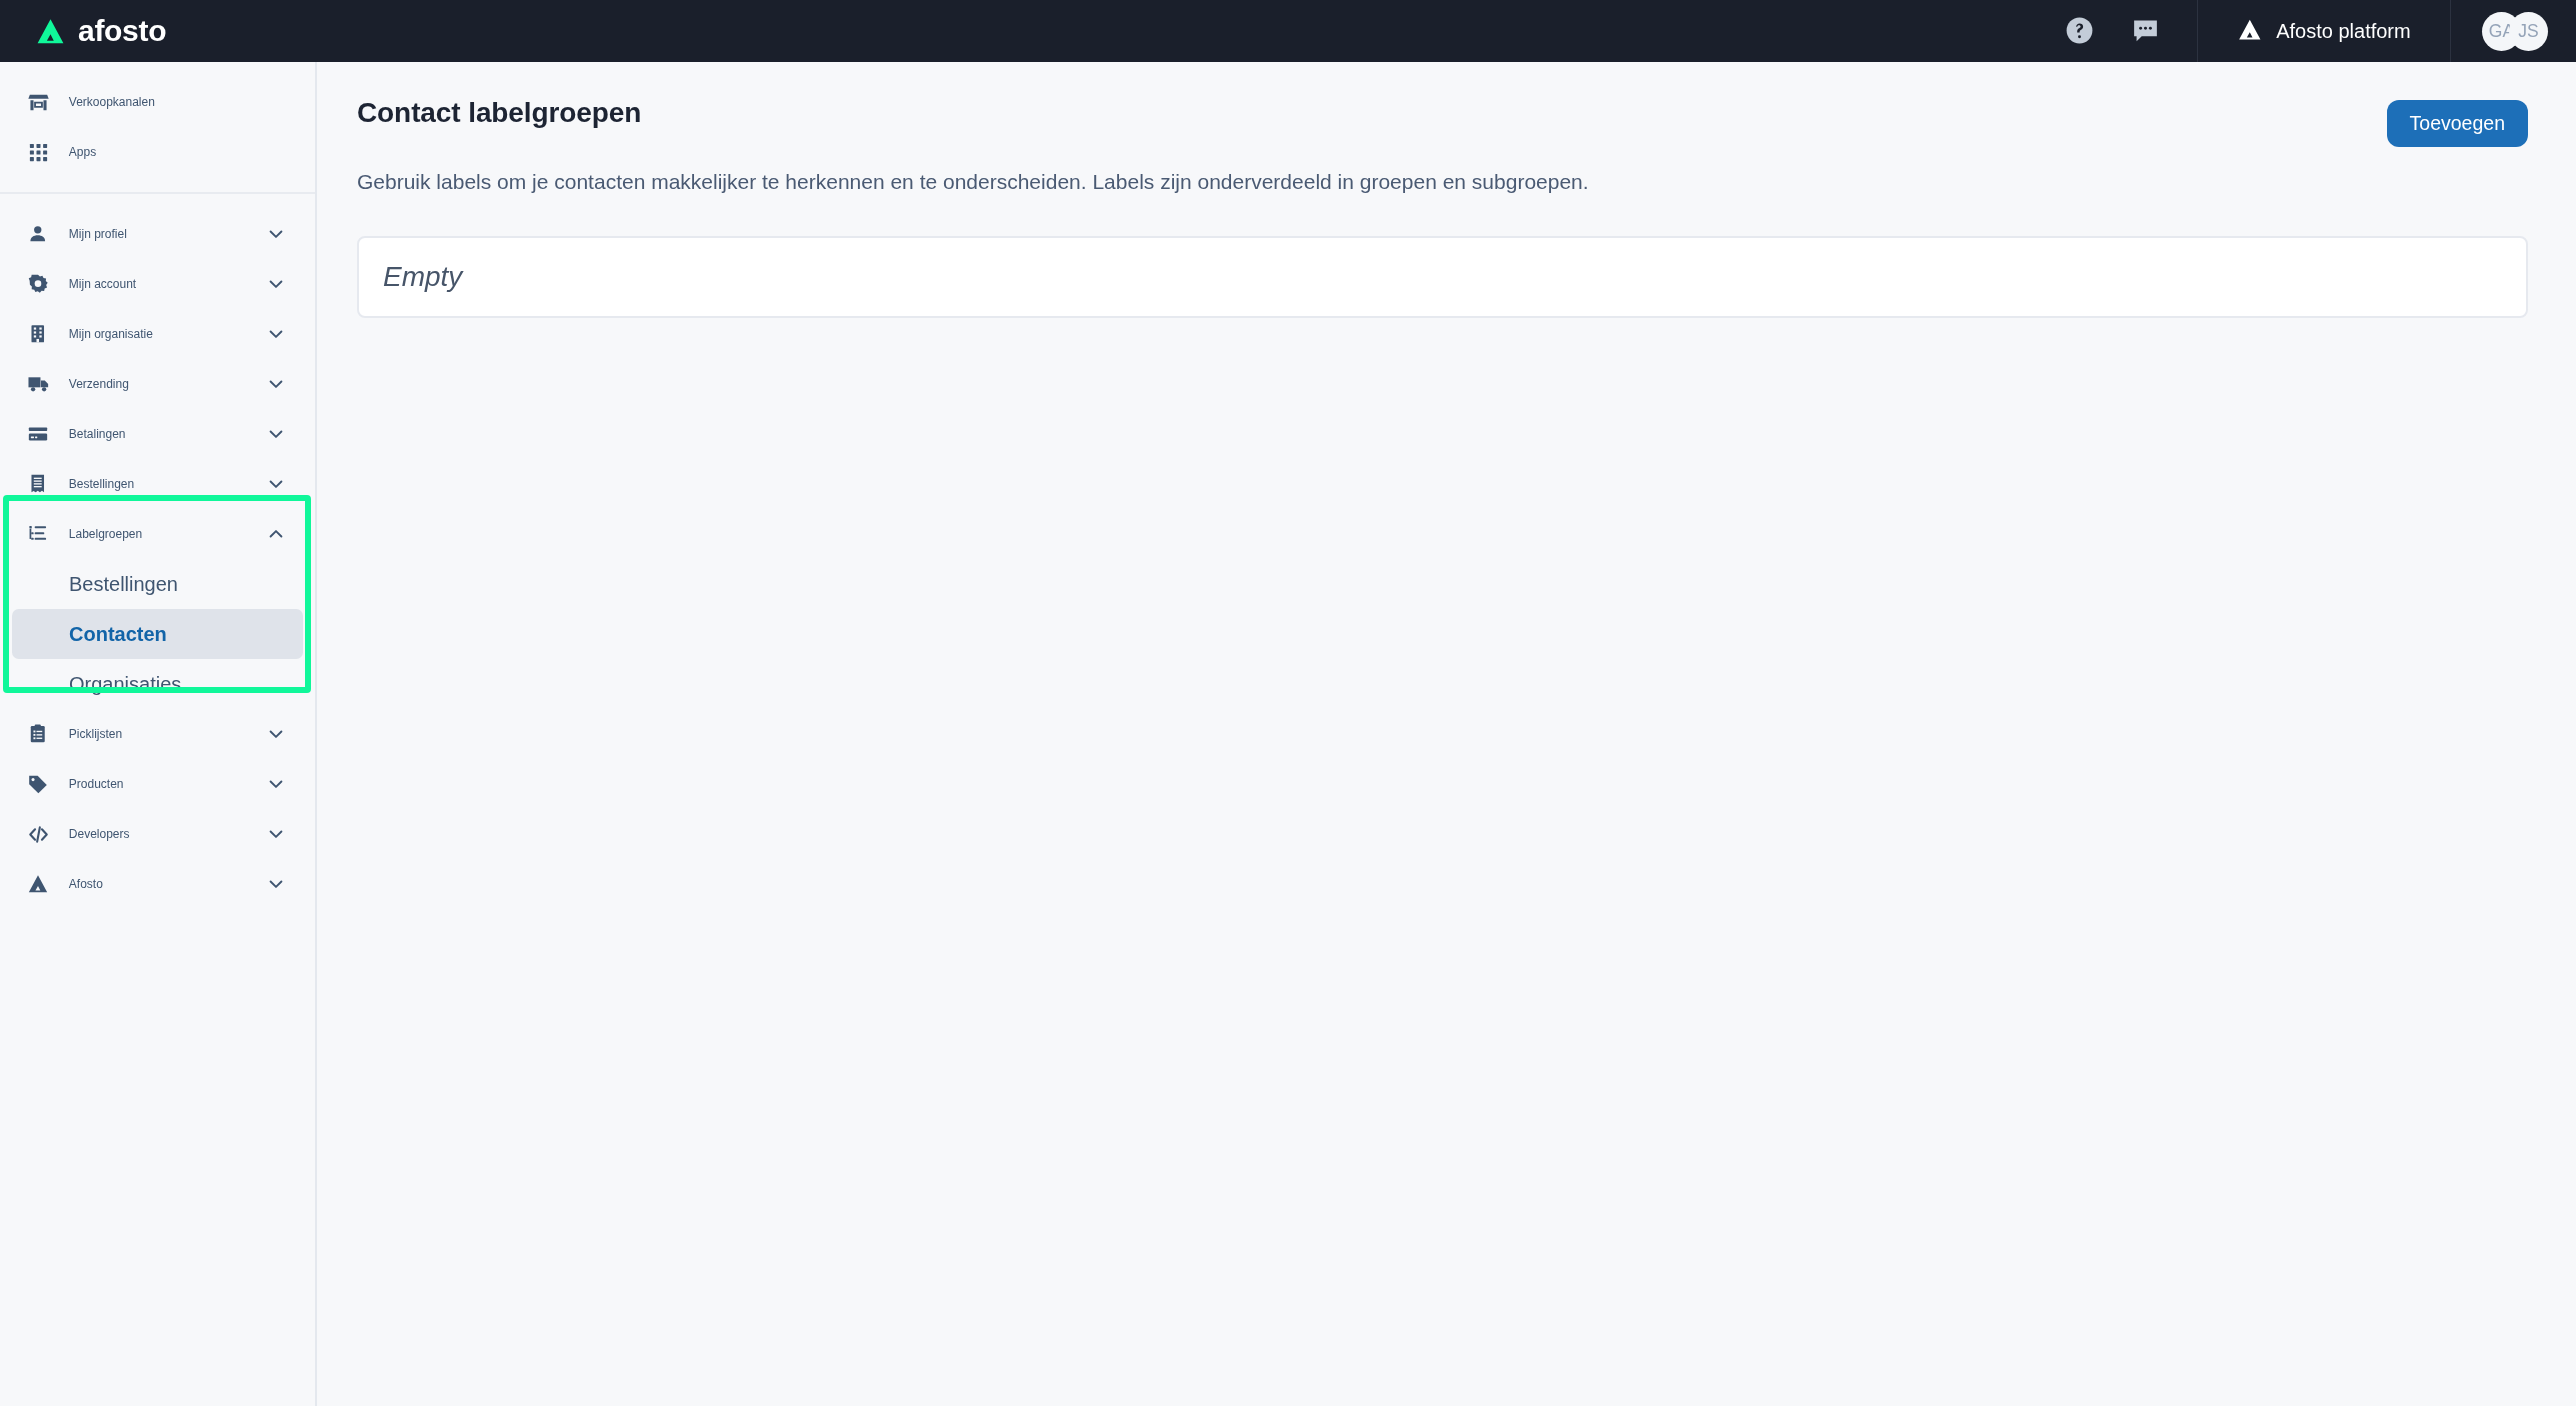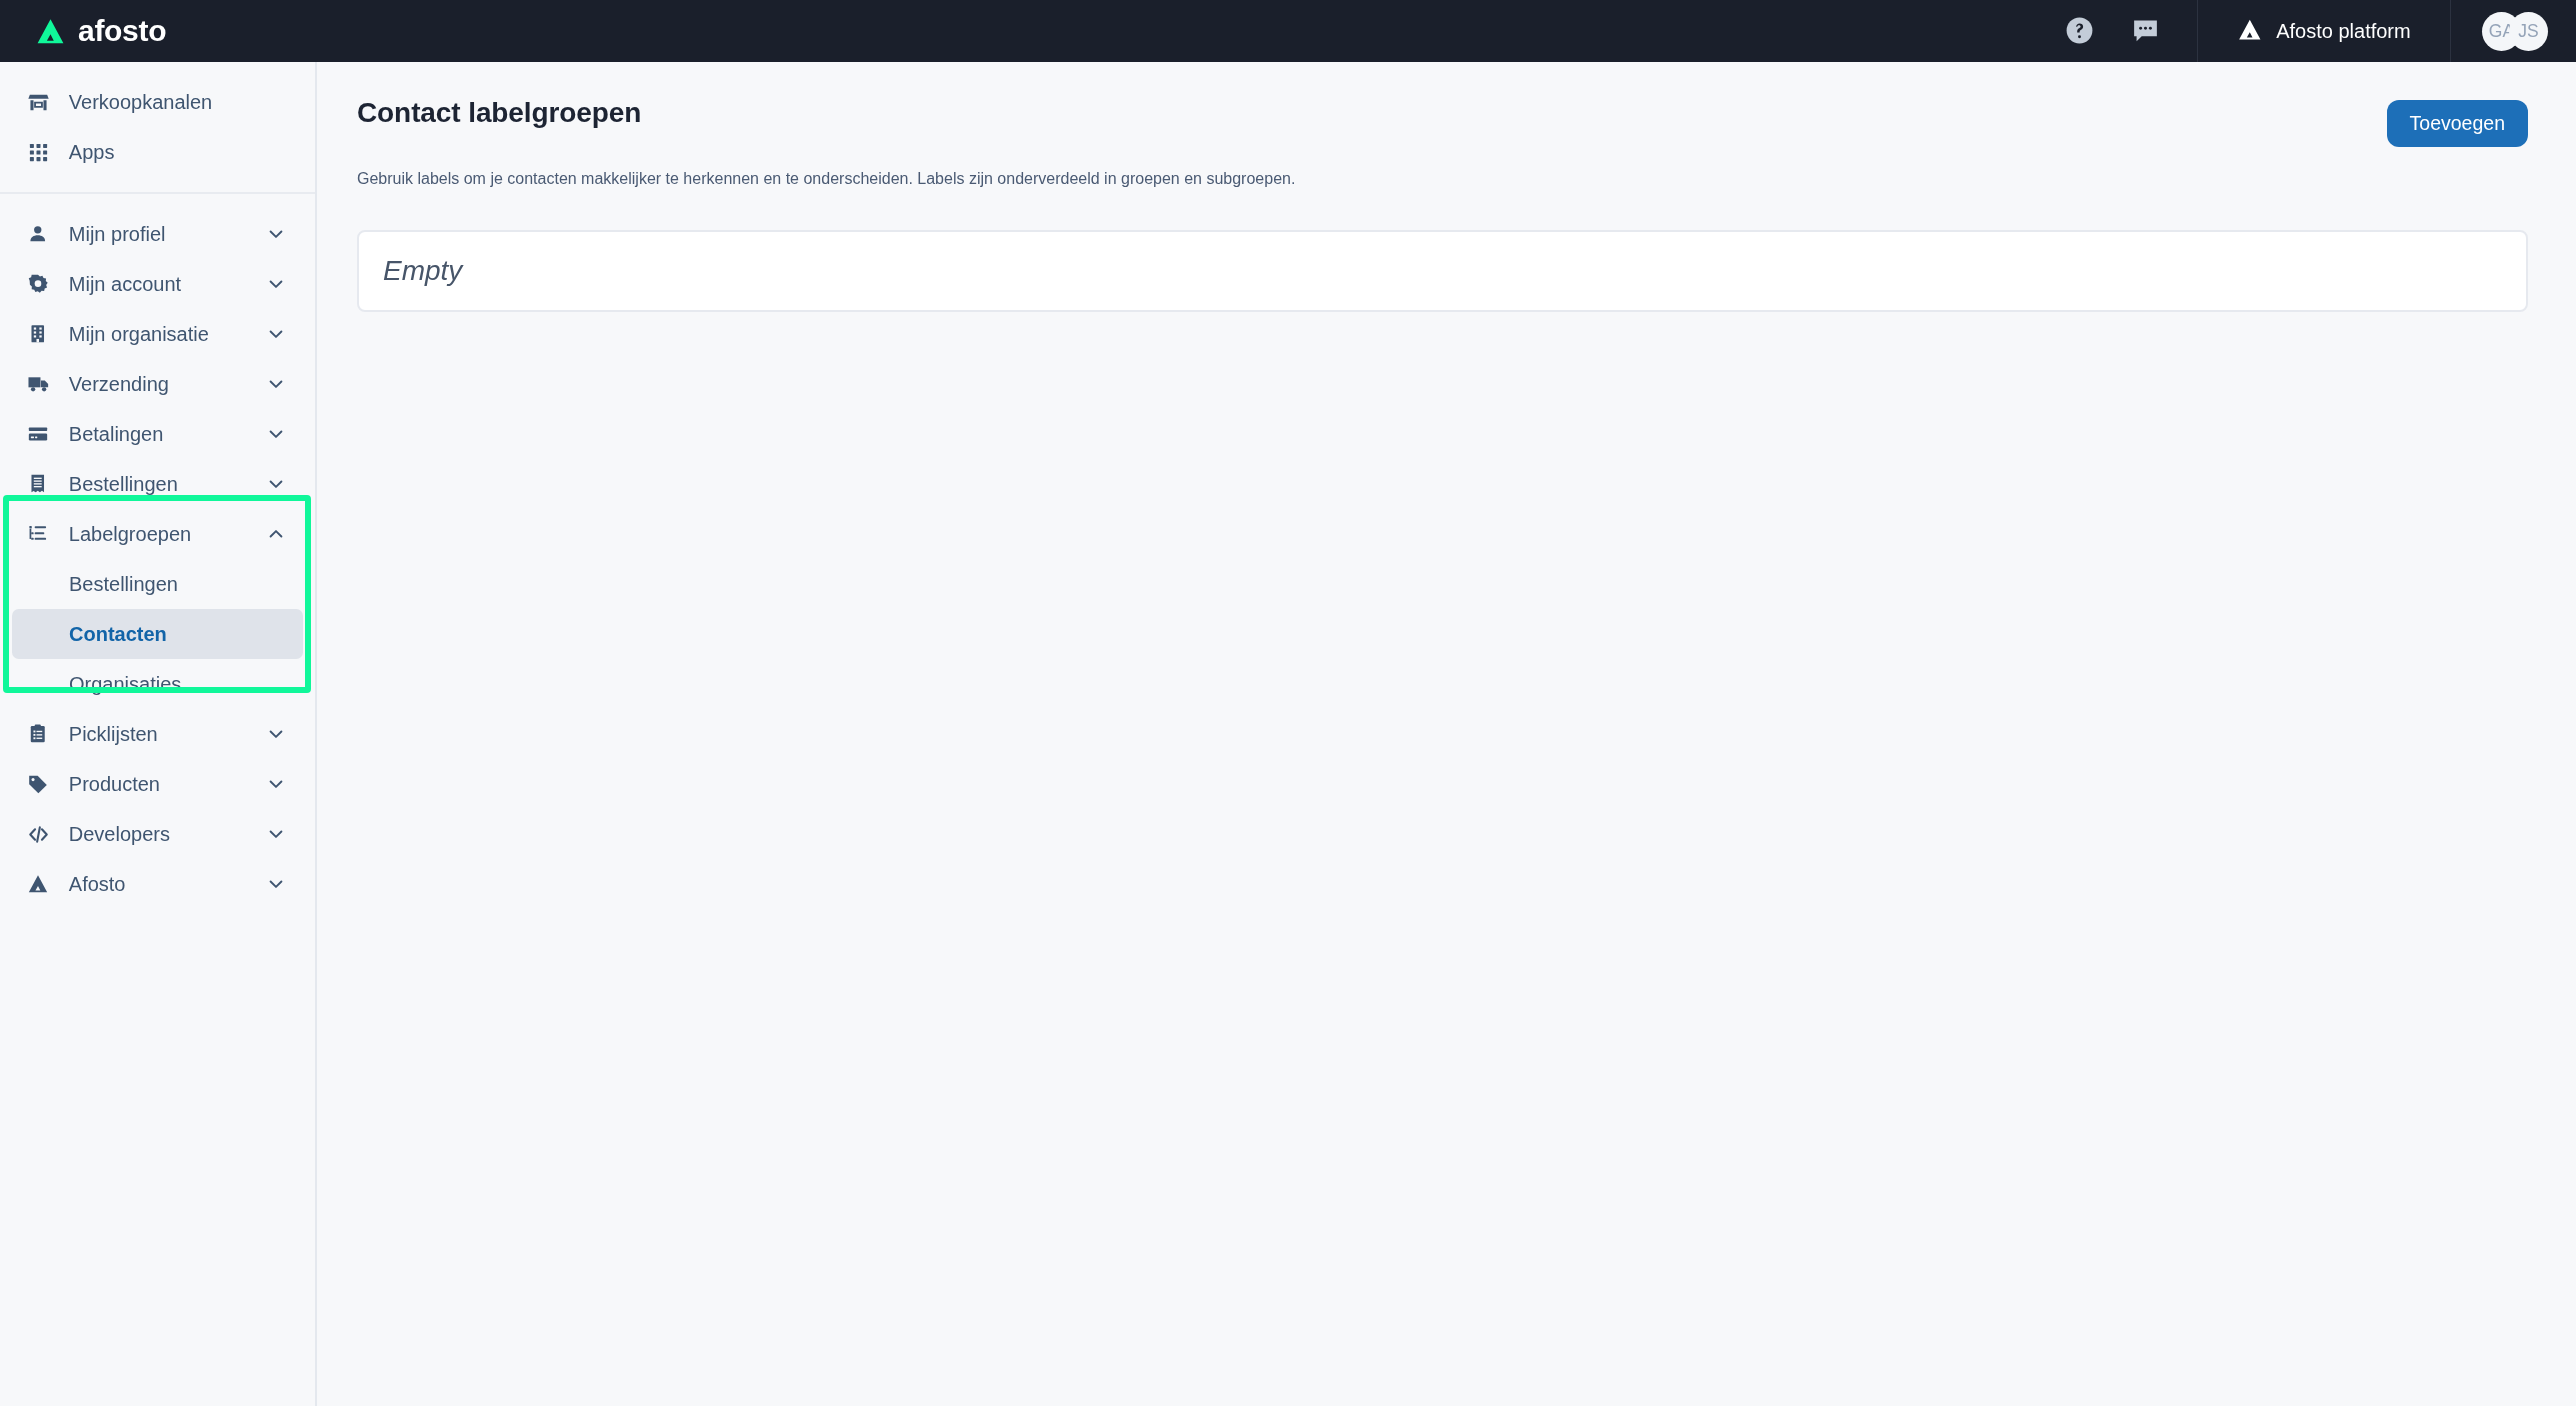--- a/index.html
+++ b/index.html
@@ -71,21 +71,21 @@
     height: 50px; margin: 0 12px;
     padding: 0 15px;
     border-radius: 6.7px;
     cursor: pointer;
   }
   .nav-item .nav-icon {
     width: 31px; min-width: 31px;
     display: flex; align-items: center; justify-content: flex-start;
   }
   .nav-item .nav-label {
-    color: #3f5570; font-size: 20px; font-weight: 500;
+    color: #3f5570; font-size: 12px; font-weight: 500;
     margin-left: 10.8px; flex: 1; white-space: nowrap;
   }
   .nav-item .chev { width: 24px; display: flex; align-items: center;
     justify-content: center; }
 
   .sub-item {
     display: flex; align-items: center;
     height: 50px; margin: 0 12px;
     padding: 0 15px 0 57px;
     border-radius: 6.7px;
@@ -113,21 +113,21 @@
     position: absolute; top: 62px; left: 319px;
     width: 2257px; height: 1345px;
     background: #f7f8fa;
     padding: 35px 48px 0 38px;
   }
   .page-title {
     color: #1d2433; font-size: 28px; font-weight: 600;
     letter-spacing: -0.1px;
   }
   .page-desc {
-    color: #4a5a73; font-size: 16px; font-weight: 400;
+    color: #4a5a73; font-size: 21px; font-weight: 400;
     margin-top: 23px;
   }
   .title-row { display: flex; align-items: flex-start; justify-content: space-between; }
   .btn-primary {
     background: #1d6fb8; color: #ffffff;
     font-size: 19.5px; font-weight: 500;
     border: none; border-radius: 12px;
     padding: 12px 23px; cursor: pointer;
     font-family: "Liberation Sans", sans-serif;
     white-space: nowrap;

